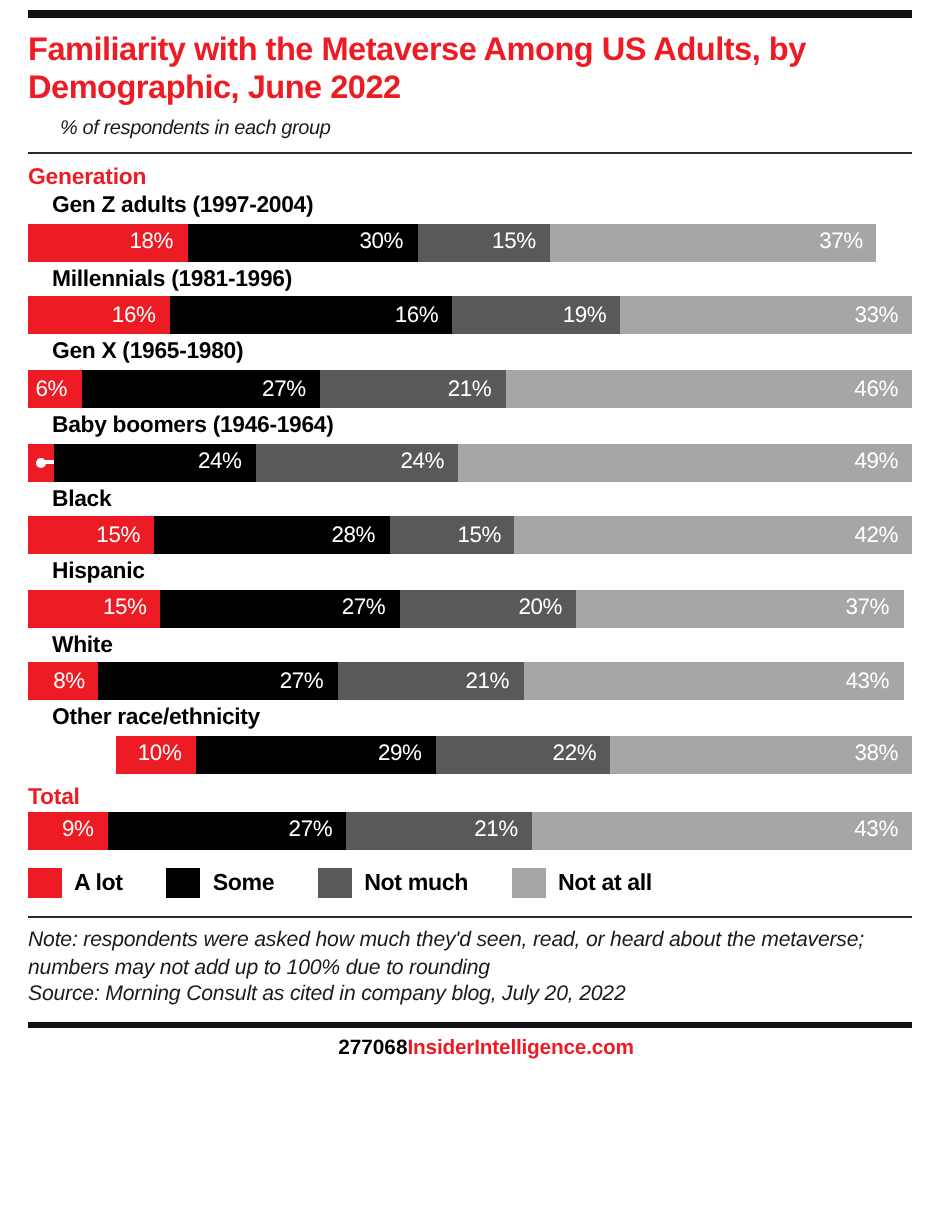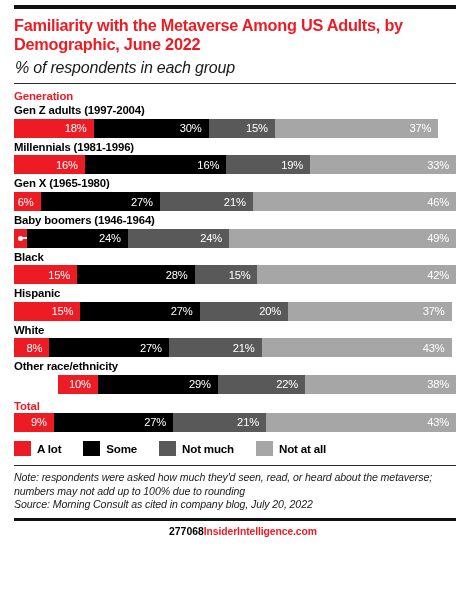--- a/index.html
+++ b/index.html
@@ -48,45 +48,45 @@
   
   .title {
     color: #ED1C24;
     font-size: 16.3px;
     font-weight: bold;
     line-height: 1.16;
     letter-spacing: -0.25px;
     margin: 7px 0 0 0;
   }
   .subtitle {
-    font-size: 16px;
+    font-size: 10px;
     font-style: italic;
     font-weight: normal;
     color: #1a1a1a;
     letter-spacing: -0.2px;
-    margin: 5px 0 0 1px;
+    margin: 5px 0 0 16px;
   }
 
   
   .group-label {
     color: #ED1C24;
     font-size: 11.4px;
     font-weight: bold;
     letter-spacing: -0.1px;
     margin: 6px 0 1px 0;
   }
   .row {
     margin: 0 0 3px 0;
   }
   .row-label {
     font-size: 11.4px;
     font-weight: bold;
     color: #000000;
     letter-spacing: -0.15px;
-    margin: 2px 0 2px 0;
+    margin: 2px 0 2px 12px;
     line-height: 1.1;
   }
 
   
   .bar {
     position: relative;
     display: flex;
     width: 442px;
     height: 19px;
     overflow: visible;

